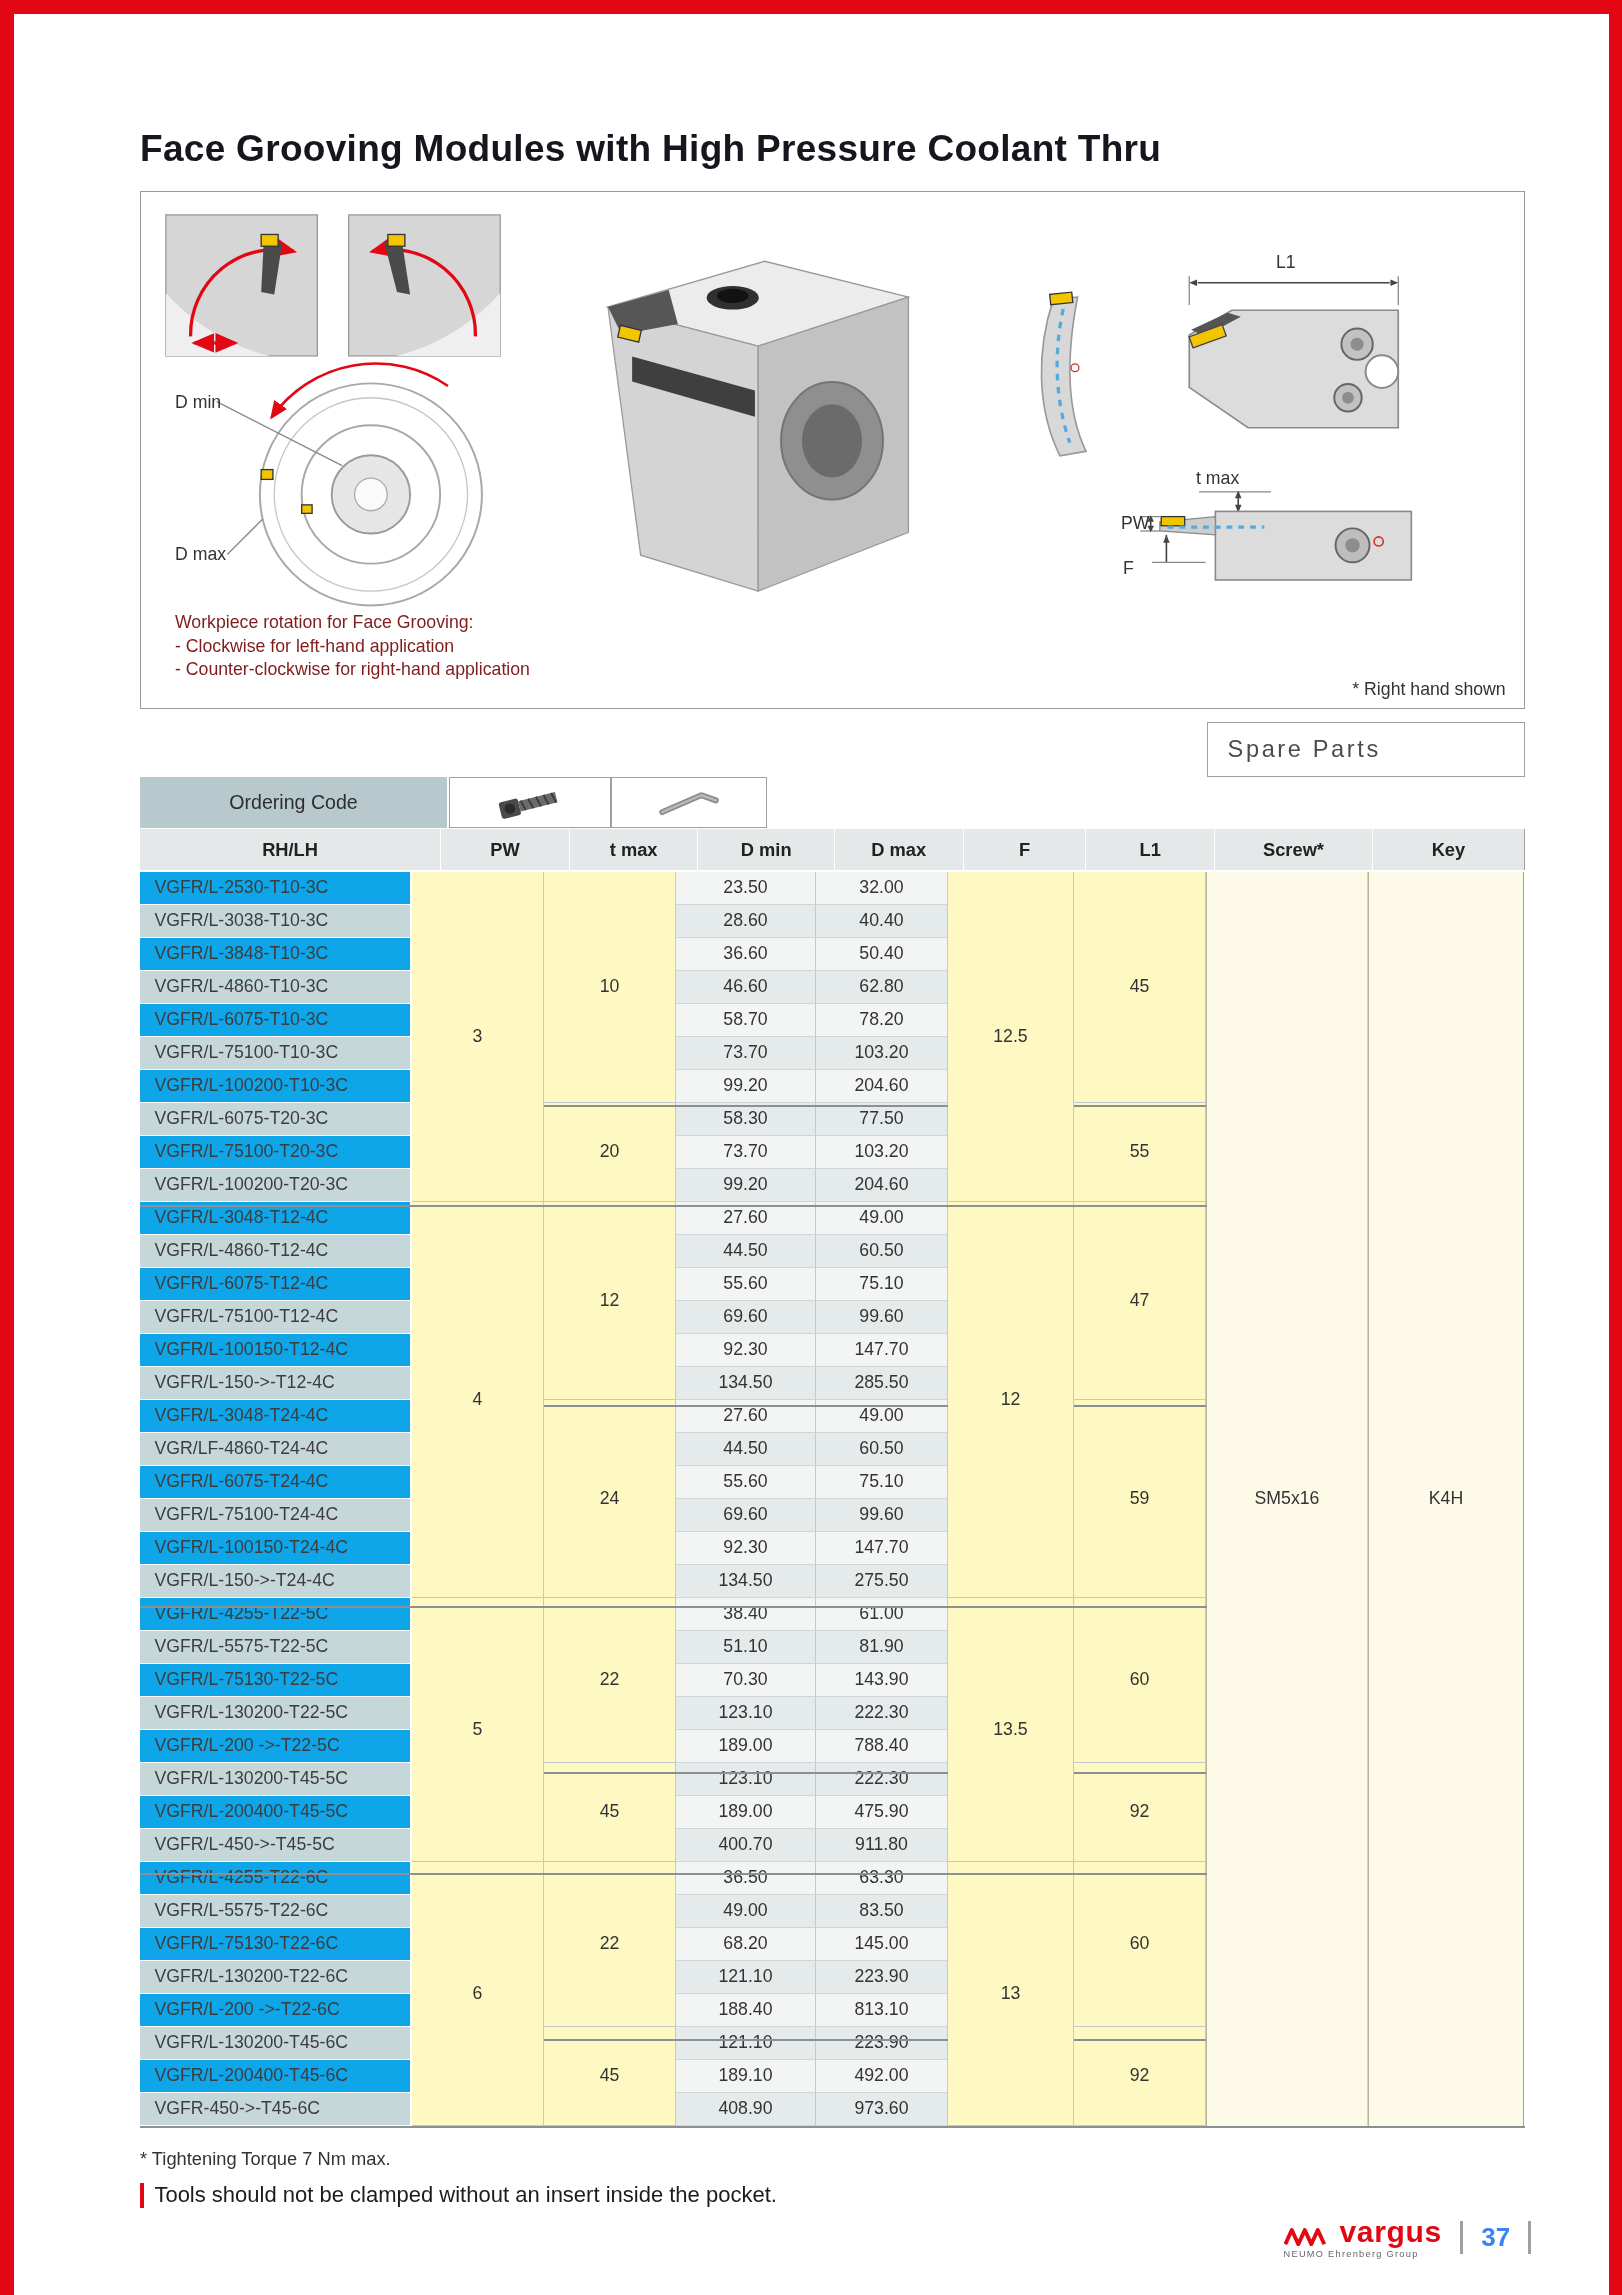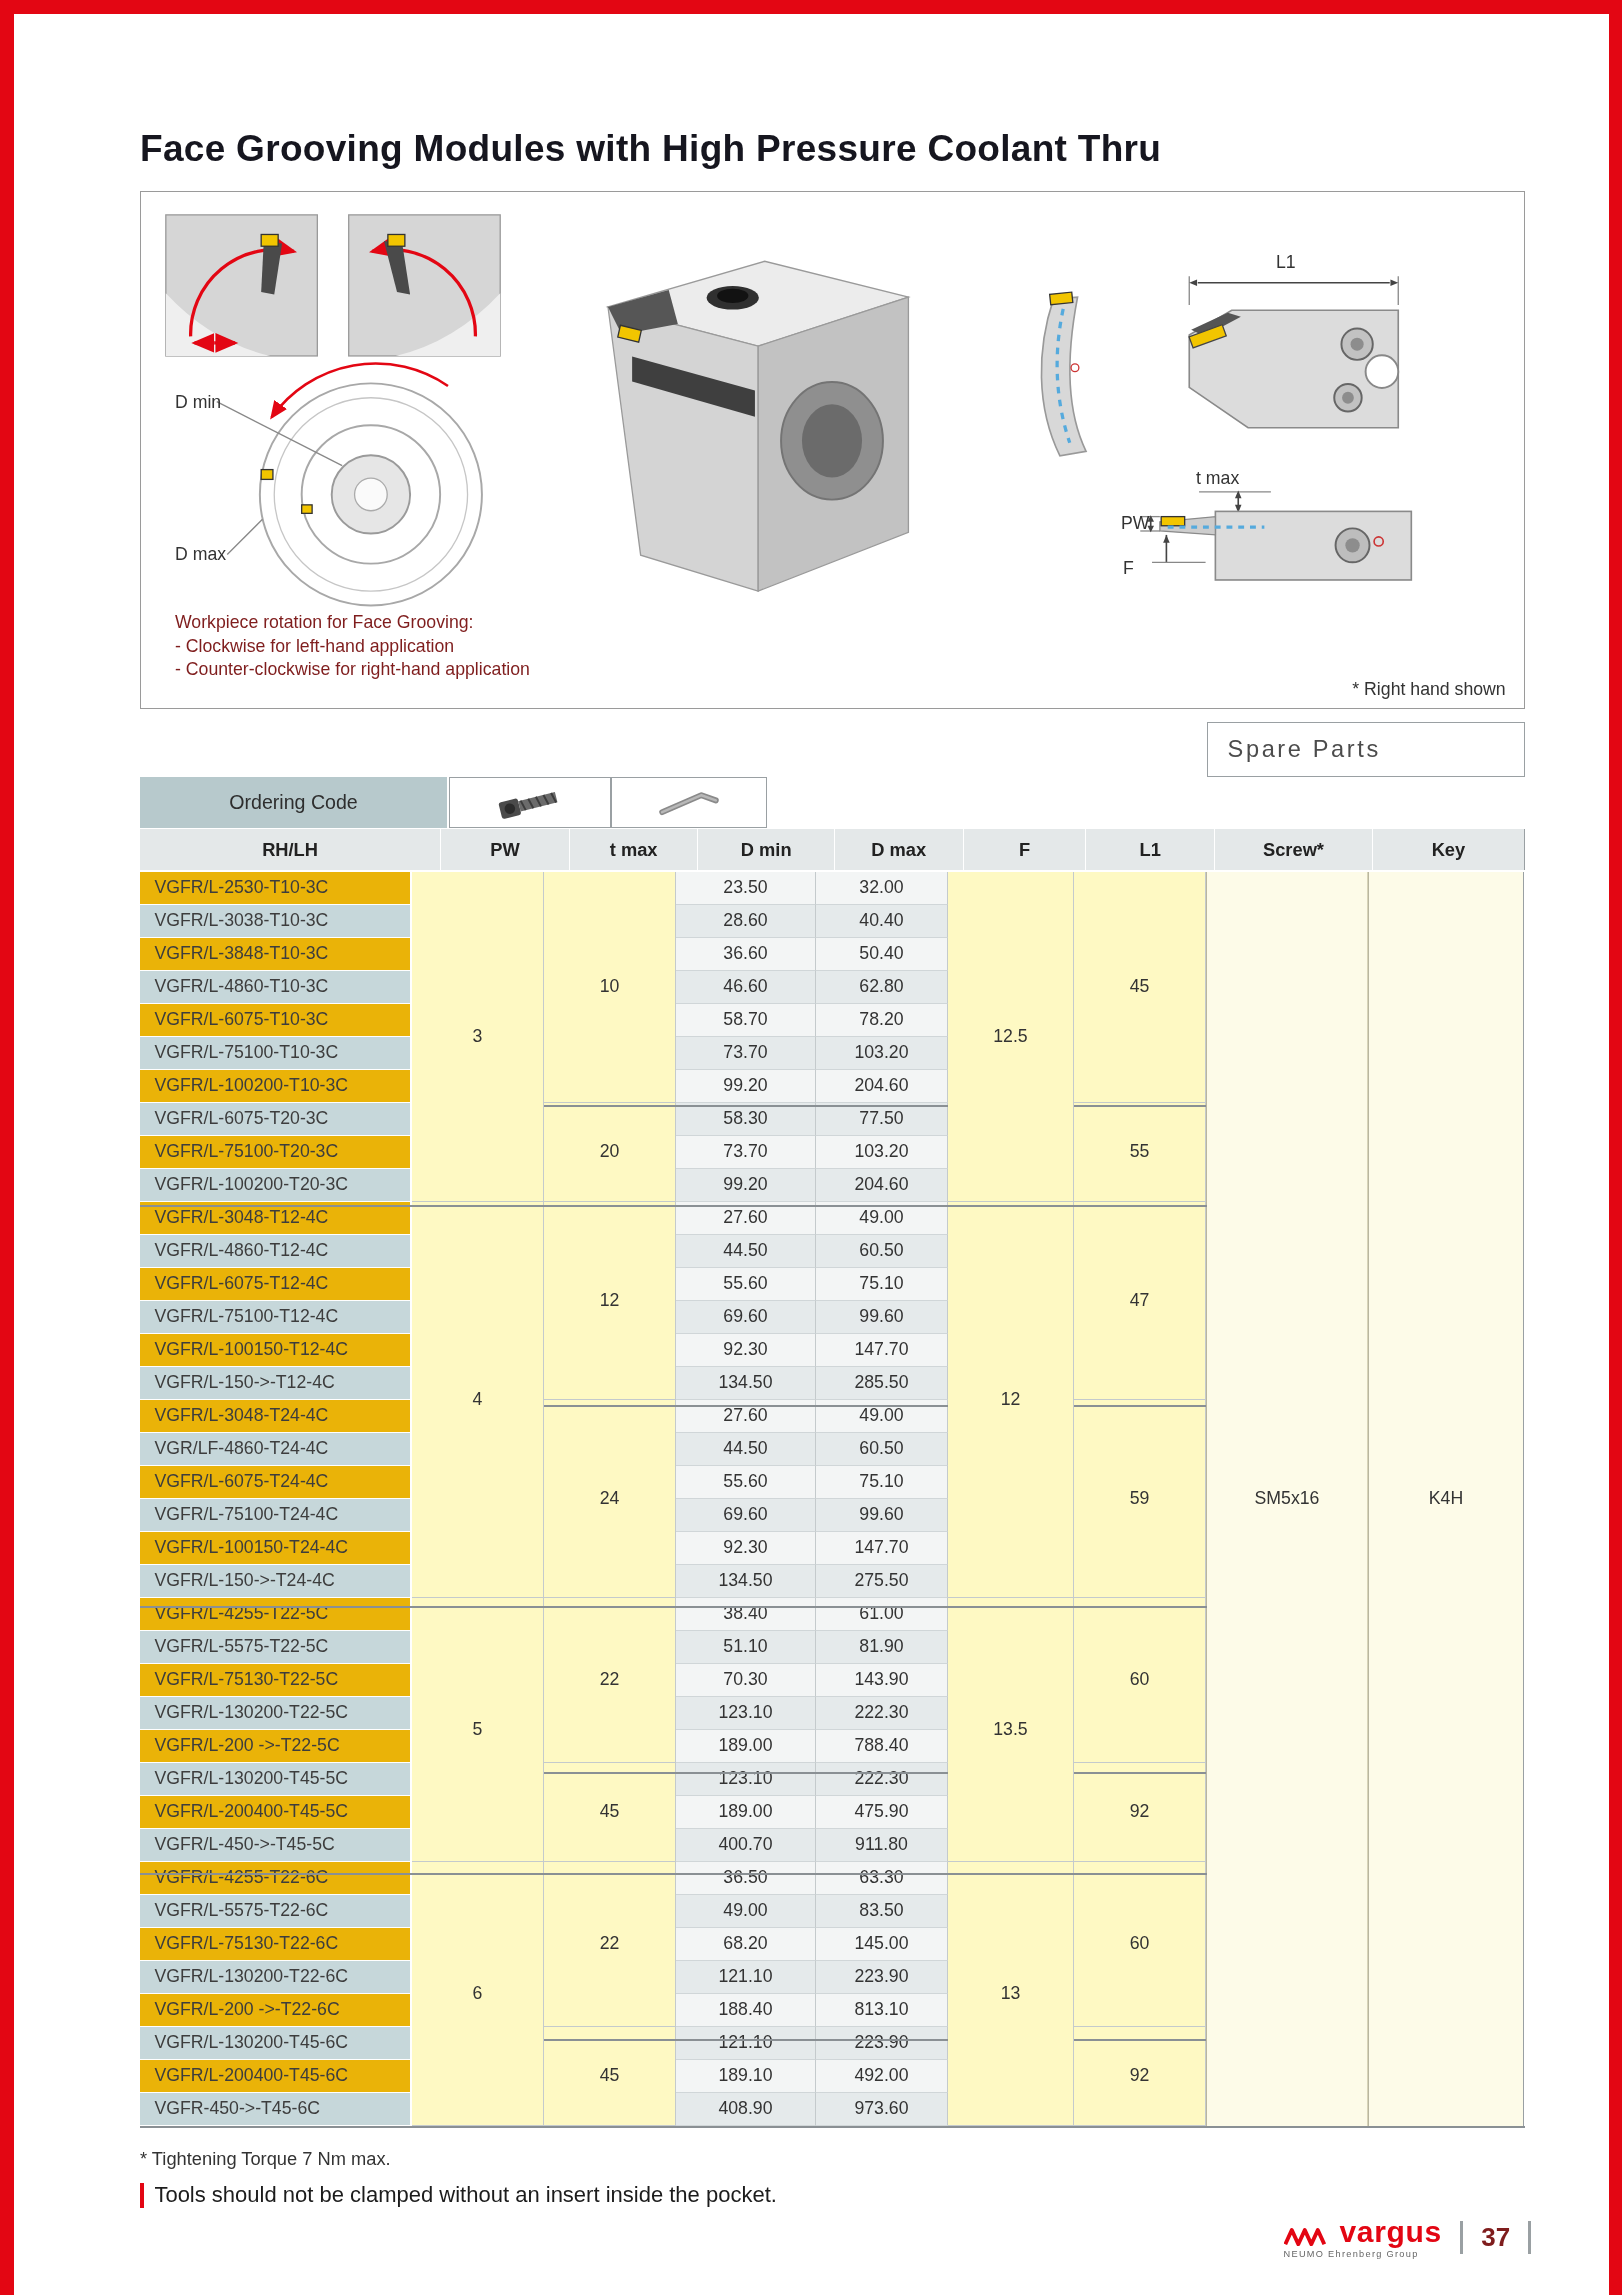--- a/index.html
+++ b/index.html
@@ -27,40 +27,40 @@
   .th2{box-sizing:border-box;display:flex;align-items:center;justify-content:center;font-size:18.3px;font-weight:700;color:#222;
        background:#e4e8e9;border-right:1.3px solid #fff;}
   .c0{width:309px}.c1{width:132px}.c2{width:132px}.c3{width:140px}.c4{width:132px}.c5{width:126px}.c6{width:132px}.c7{width:162px}.c8{width:156px}
   .cw-dims{width:794px}
 
   .tbody-wrap{position:relative;margin-top:1.3px;}
   #tbody{display:grid;grid-template-columns:272px 132px 132px 140px 132px 126px 132px 162px 156px;
          grid-auto-rows:33px;width:1385px;border-bottom:2px solid #8a9094;}
   .cell{box-sizing:border-box;display:flex;align-items:center;font-size:17.7px;color:#333;overflow:hidden;white-space:nowrap;}
   .code{padding-left:14.4px;color:#3d3d3d;border-bottom:1.3px solid #fff;border-right:2px solid #fff;}
-  .code.odd{background:#eab308;text-align:center;} .code.even{background:#c6d7da;}
+  .code.odd{background:#0ea5e9;text-align:center;} .code.even{background:#c6d7da;}
   .num{justify-content:center;border-bottom:0.7px solid #d0d6d8;border-right:0.7px solid #c4cacc;}
   .num.odd{background:#f3f5f5;} .num.even{background:#e5eaeb;}
   .merged{justify-content:center;background:#fef9c3;border-right:0.7px solid #c4cacc;border-bottom:0.7px solid #c4cacc;}
   .yellow{justify-content:center;background:#fdfbe8;border-right:0.7px solid #d8d4b8;border-left:0.7px solid #b9b6a0;}
   .yellow.last{border-right:1.3px solid #9aa0a3;}
   #tlines{position:absolute;inset:0;pointer-events:none;}
   .gline{position:absolute;height:2px;background:#8a9094;}
 
   .foot-note1{position:absolute;left:140px;top:2148px;font-size:18.3px;color:#333;}
   .foot-note2{position:absolute;left:140px;top:2182px;display:flex;align-items:center;gap:10.5px;}
   .redbar{width:3.9px;height:25px;background:#e30613;}
   .foot-note2 span{font-size:22px;color:#1c1c1c;}
   .footer-right{position:absolute;right:92px;top:2217px;display:flex;align-items:center;gap:18.3px;}
   .logo{display:flex;flex-direction:column;align-items:flex-start;}
   .logo-row{display:flex;align-items:flex-end;gap:3.9px;}
   .logo-word{font-size:30px;font-weight:800;color:#e30613;letter-spacing:0.7px;line-height:29px;}
   .logo-sub{font-size:9.2px;color:#666;letter-spacing:1.3px;margin-top:2.6px;}
   .vbar{width:2.6px;height:33px;background:#9aa0a3;}
-  .page-num{font-size:26px;font-weight:700;color:#7f1d1d;}
+  .page-num{font-size:26px;font-weight:700;color:#3b82f6;}
 </style>
 </head>
 <body>
 
 <div class="page">
   <div class="frame-top"></div>
   <div class="frame-left"></div>
   <div class="frame-right"></div>
 
   <div class="title">Face Grooving Modules with High Pressure Coolant Thru</div>

